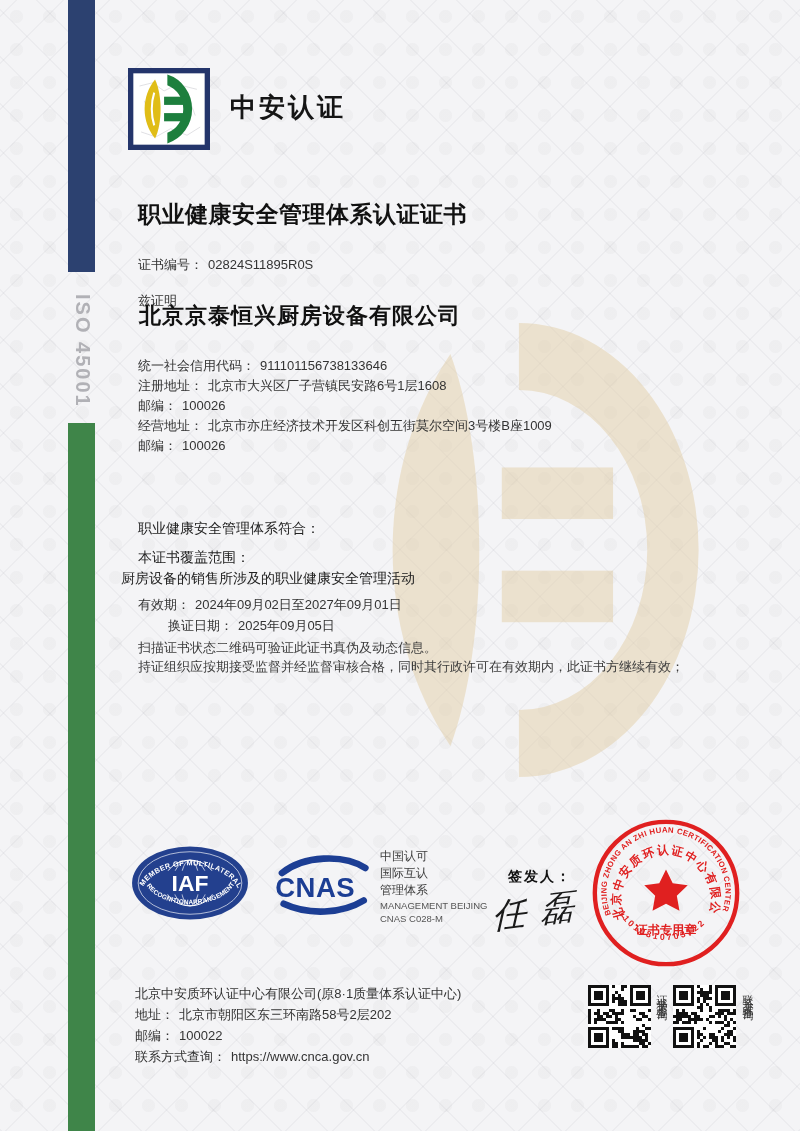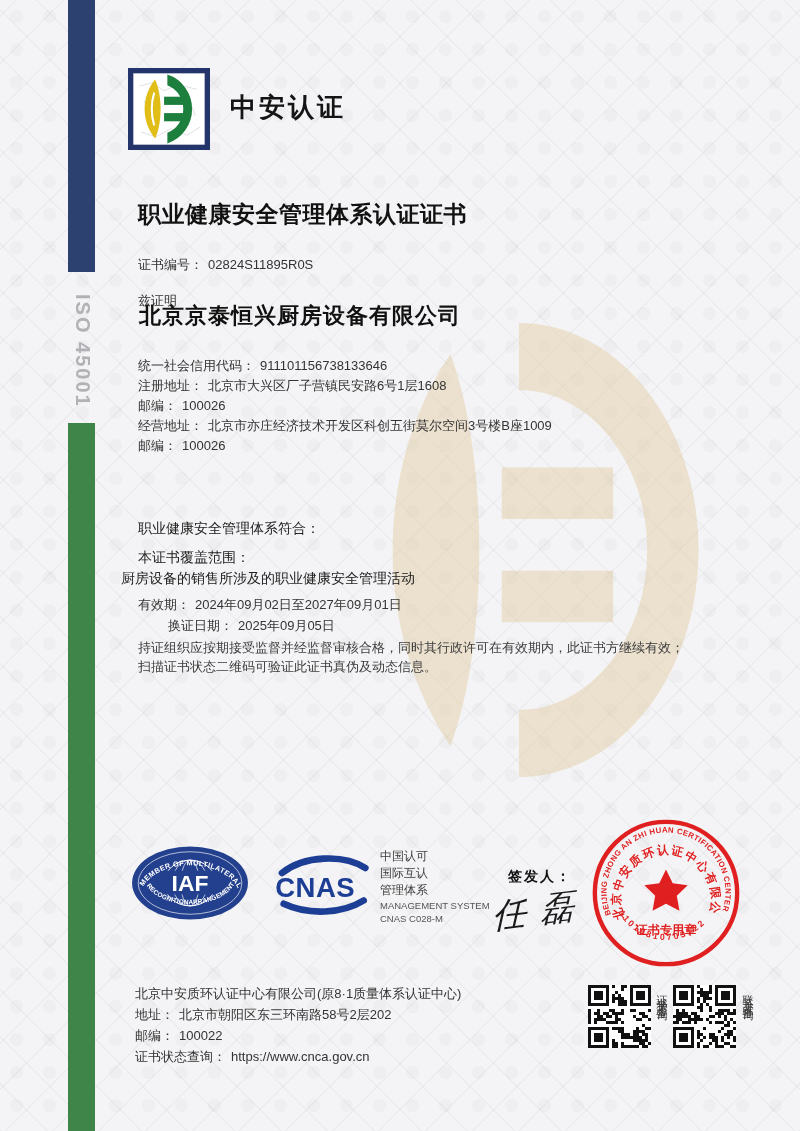--- a/index.html
+++ b/index.html
@@ -123,22 +123,22 @@
   <div class="abs scope-label">本证书覆盖范围：</div>
   <div class="abs scope">厨房设备的销售所涉及的职业健康安全管理活动</div>
 
   <div class="abs row validity">
     <span class="lbl">有效期：</span><span class="val">2024年09月02日至2027年09月01日</span>
   </div>
   <div class="abs row renewal">
     <span class="lbl">换证日期：</span><span class="val">2025年09月05日</span>
   </div>
   <div class="abs note">
+    <div>扫描证书状态二维码可验证此证书真伪及动态信息。</div>
     <div>持证组织应按期接受监督并经监督审核合格，同时其行政许可在有效期内，此证书方继续有效；</div>
-    <div>扫描证书状态二维码可验证此证书真伪及动态信息。</div>
   </div>
 
   <svg class="abs iaf" viewBox="0 0 160 104">
     <defs>
       <path id="iafTop" d="M16 62 A66 44 0 0 1 144 62"></path>
       <path id="iafBottom" d="M22 54 A62 40 0 0 0 138 54"></path>
     </defs>
     <ellipse cx="80" cy="52" rx="76" ry="48" fill="#23408e"></ellipse>
     <ellipse cx="80" cy="52" rx="68" ry="41" fill="none" stroke="#ffffff" stroke-width="1" opacity="0.85"></ellipse>
     <ellipse cx="80" cy="52" rx="34" ry="30" fill="#23408e" stroke="#ffffff" stroke-width="1.3"></ellipse>
@@ -162,21 +162,21 @@
   <svg class="abs cnas" viewBox="0 0 120 74">
     <path d="M12 25 C38 4 86 2 112 19" stroke="#1c3e94" stroke-width="8" fill="none" stroke-linecap="round"></path>
     <path d="M14 62 C44 76 84 74 110 58" stroke="#1c3e94" stroke-width="8" fill="none" stroke-linecap="round"></path>
     <text x="4" y="54" font-size="33" font-weight="bold" fill="#1c3e94" letter-spacing="0.5" font-family="Liberation Sans, sans-serif">CNAS</text>
   </svg>
 
   <div class="abs cnas-text">
     <div>中国认可</div>
     <div>国际互认</div>
     <div>管理体系</div>
-    <div class="en">MANAGEMENT SYSTEM</div>
+    <div class="en">MANAGEMENT BEIJING</div>
     <div class="en">CNAS C028-M</div>
   </div>
 
   <div class="abs issuer">签发人：</div>
   <div class="abs signature">任磊</div>
 
   <svg class="abs seal" viewBox="0 0 160 160">
     <defs>
       <path id="sealEn" d="M 23.5,102 A61 61 0 1 1 136.5,102"></path>
       <path id="sealCn" d="M 37,106 A47 47 0 1 1 123,106"></path>
@@ -200,21 +200,21 @@
 
   <div class="abs footer">
     <div>北京中安质环认证中心有限公司(原8·1质量体系认证中心)</div>
     <div>
       <span class="lbl">地址：</span><span class="val">北京市朝阳区东三环南路58号2层202</span>
     </div>
     <div>
       <span class="lbl">邮编：</span><span class="val">100022</span>
     </div>
     <div>
-      <span class="lbl">证书状态查询：</span><span class="val">https://www.cnca.gov.cn</span>
+      <span class="lbl">联系方式查询：</span><span class="val">https://www.cnca.gov.cn</span>
     </div>
   </div>
 
   <div class="abs qr qr1"><svg viewBox="0 0 63 63" width="63" height="63">
         <rect x="0" y="0" width="63" height="63" fill="#ffffff"></rect>
         <rect x="24" y="0" width="3" height="3" fill="#111111"></rect>
         <rect x="33" y="0" width="3" height="3" fill="#111111"></rect>
         <rect x="36" y="0" width="3" height="3" fill="#111111"></rect>
         <rect x="33" y="3" width="3" height="3" fill="#111111"></rect>
         <rect x="27" y="6" width="3" height="3" fill="#111111"></rect>

